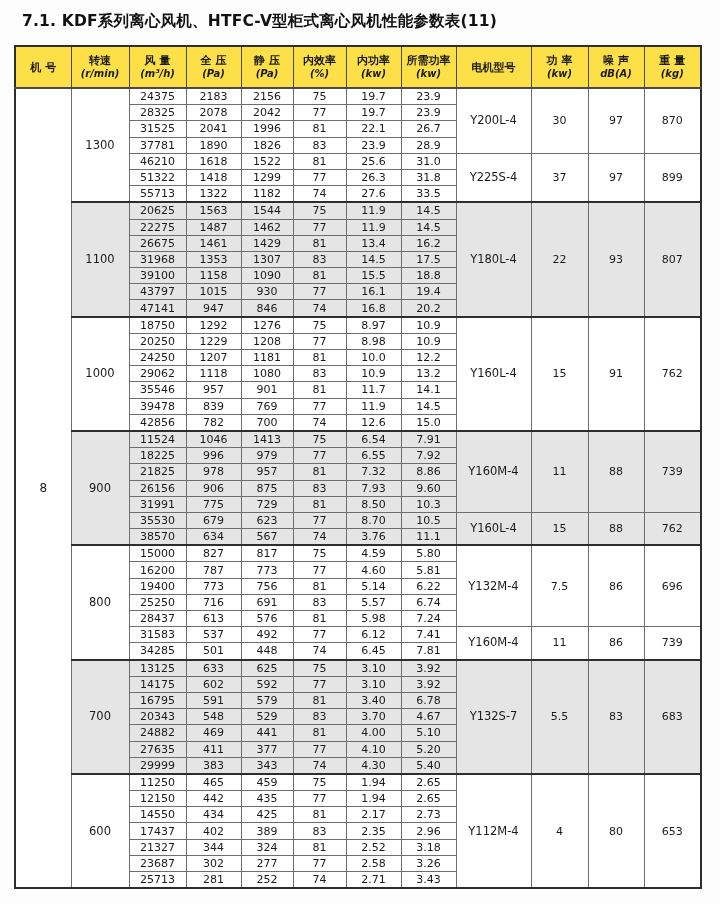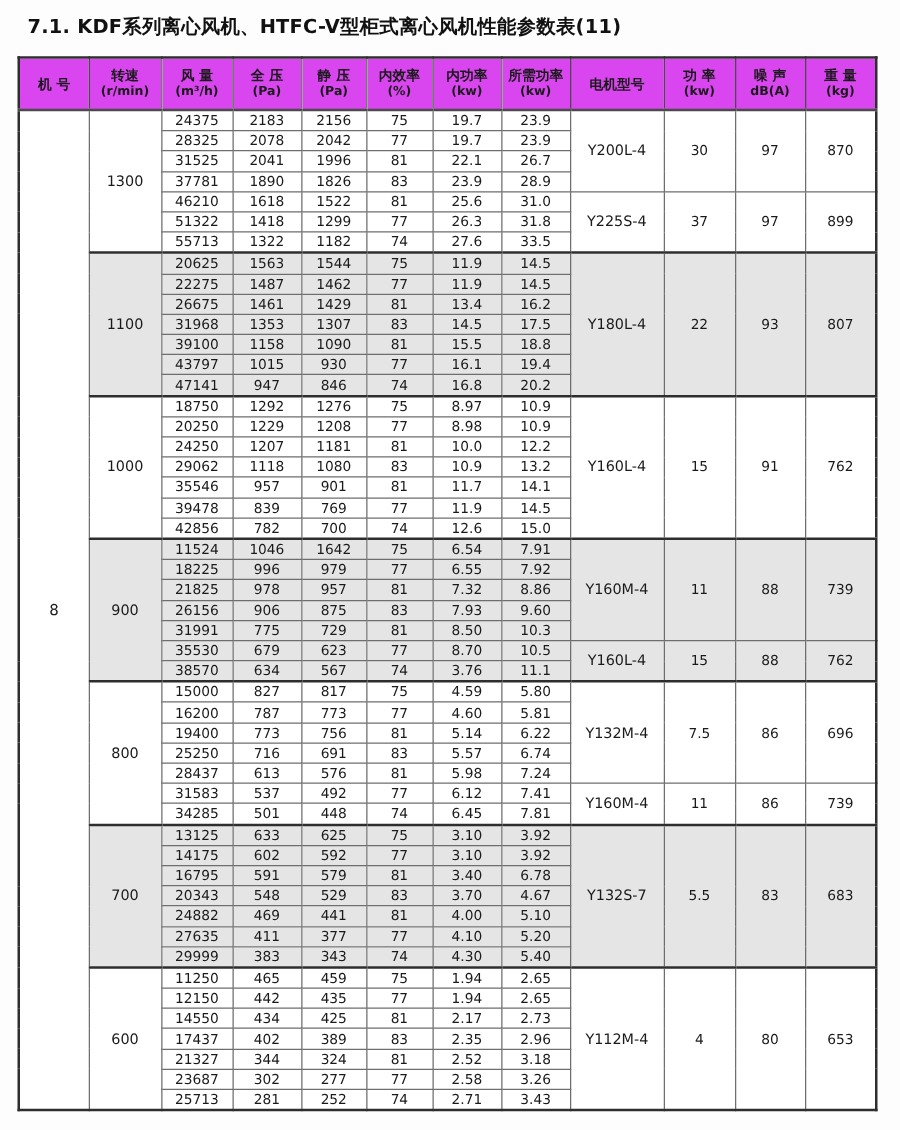--- a/index.html
+++ b/index.html
@@ -32,32 +32,33 @@
   }
   table.params th, table.params td {
     border: 1px solid #6e6e6e;
     text-align: center;
     vertical-align: middle;
     padding: 0;
     overflow: hidden;
     white-space: nowrap;
   }
   table.params thead th {
-    background: #d946ef;
+    background: #fde047;
     height: 40px;
     font-size: 11px;
     font-weight: bold;
     line-height: 13px;
     border-bottom: 2px solid #2e2e2e;
     border-color: #4a4a4a;
   }
   table.params thead th .sub {
     display: block;
     font-size: 10px;
     font-weight: bold;
+    font-style: italic;
   }
   table.params tbody td {
     height: 15.2px;
     font-size: 11px;
     line-height: 15px;
     background: #ffffff;
   }
   table.params tbody tr.section-start td {
     border-top: 2px solid #2e2e2e;
   }
@@ -296,21 +297,21 @@
           <td>782</td>
           <td>700</td>
           <td>74</td>
           <td>12.6</td>
           <td>15.0</td>
         </tr>
         <tr class="section-start shaded">
           <td rowspan="7" class="speed-cell">900</td>
           <td>11524</td>
           <td>1046</td>
-          <td>1642</td>
+          <td>1413</td>
           <td>75</td>
           <td>6.54</td>
           <td>7.91</td>
           <td rowspan="5" class="motor-cell">Y160M-4</td>
           <td rowspan="5">11</td>
           <td rowspan="5">88</td>
           <td rowspan="5">739</td>
         </tr>
         <tr class="shaded">
           <td>18225</td>

